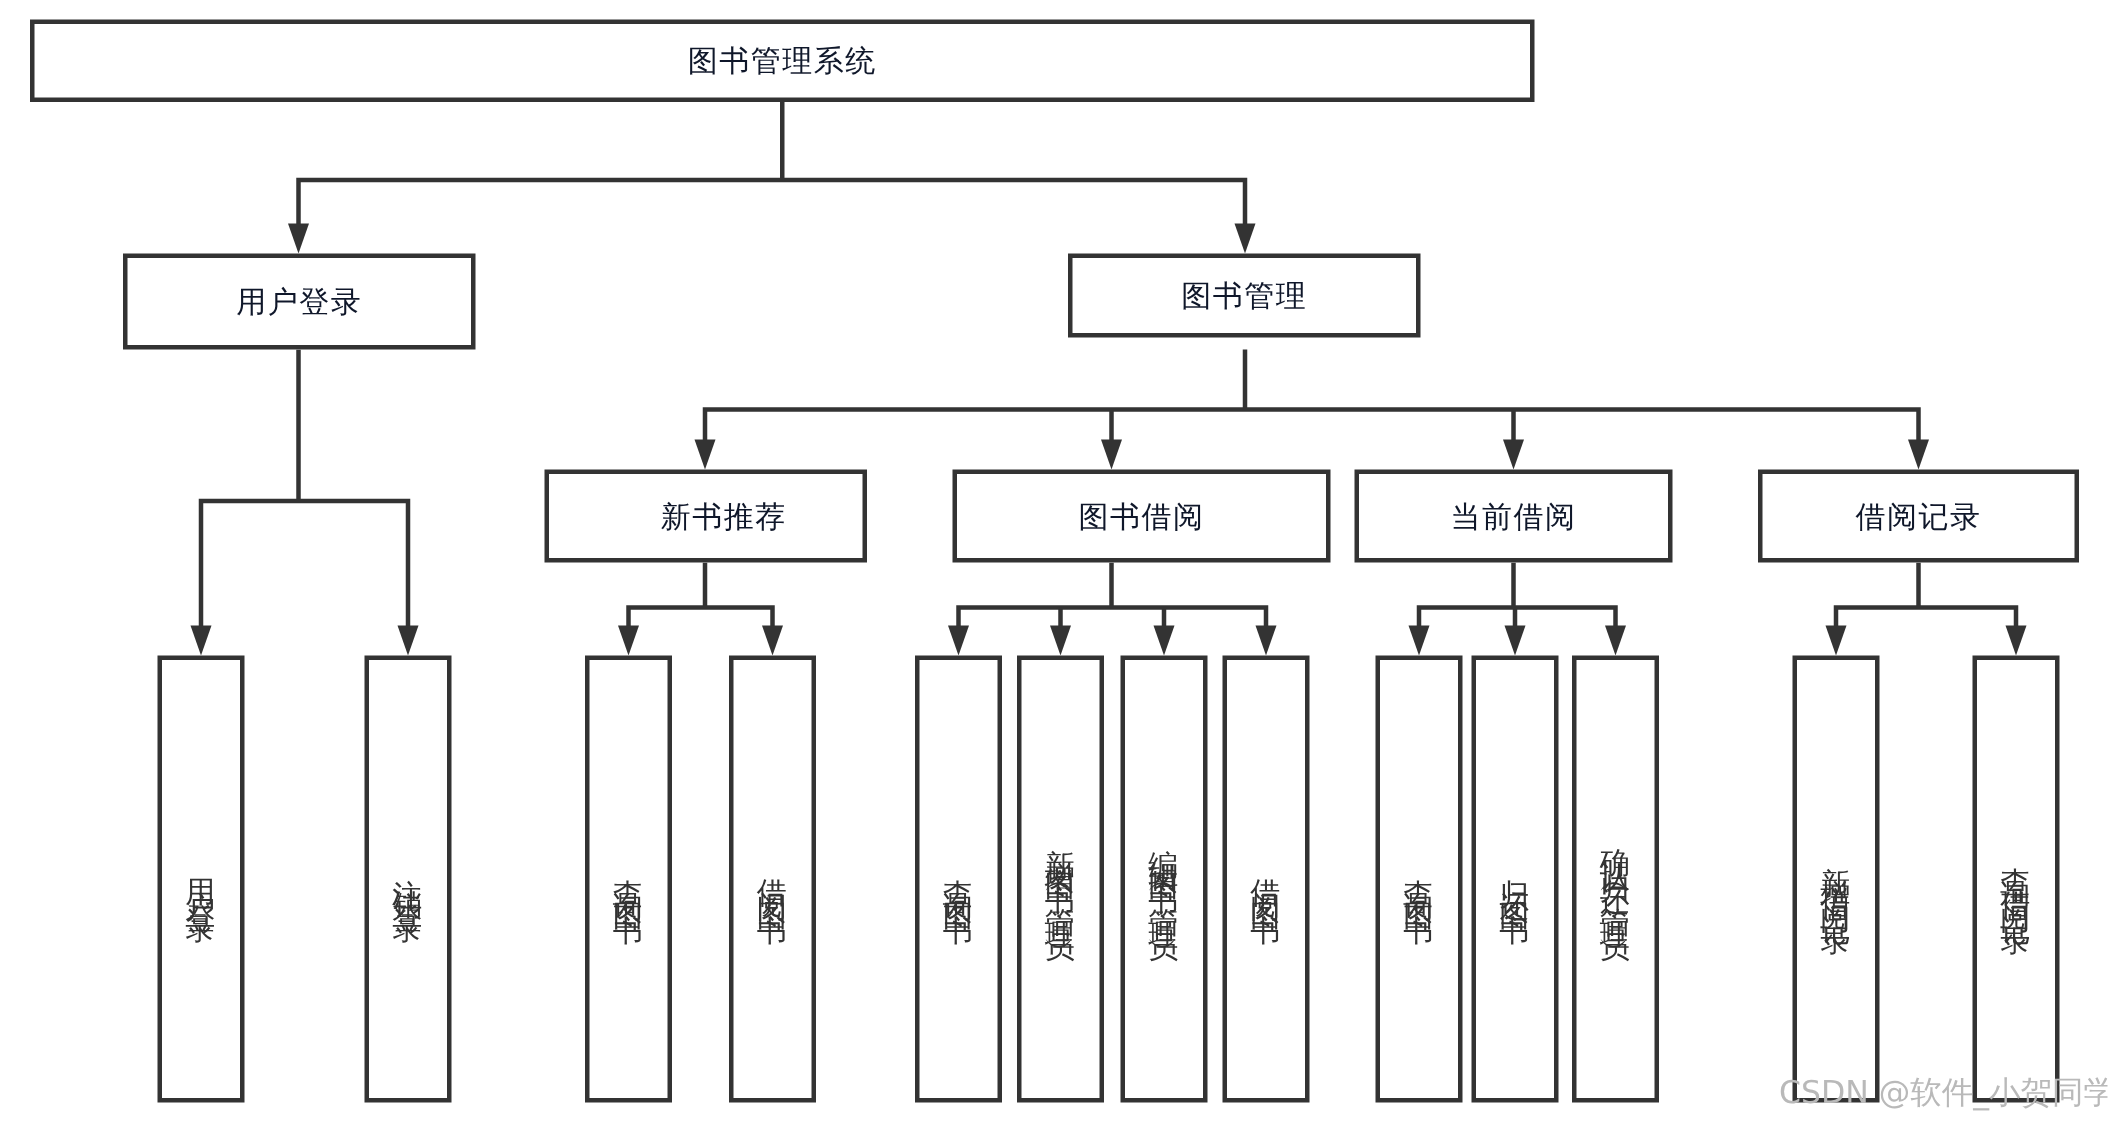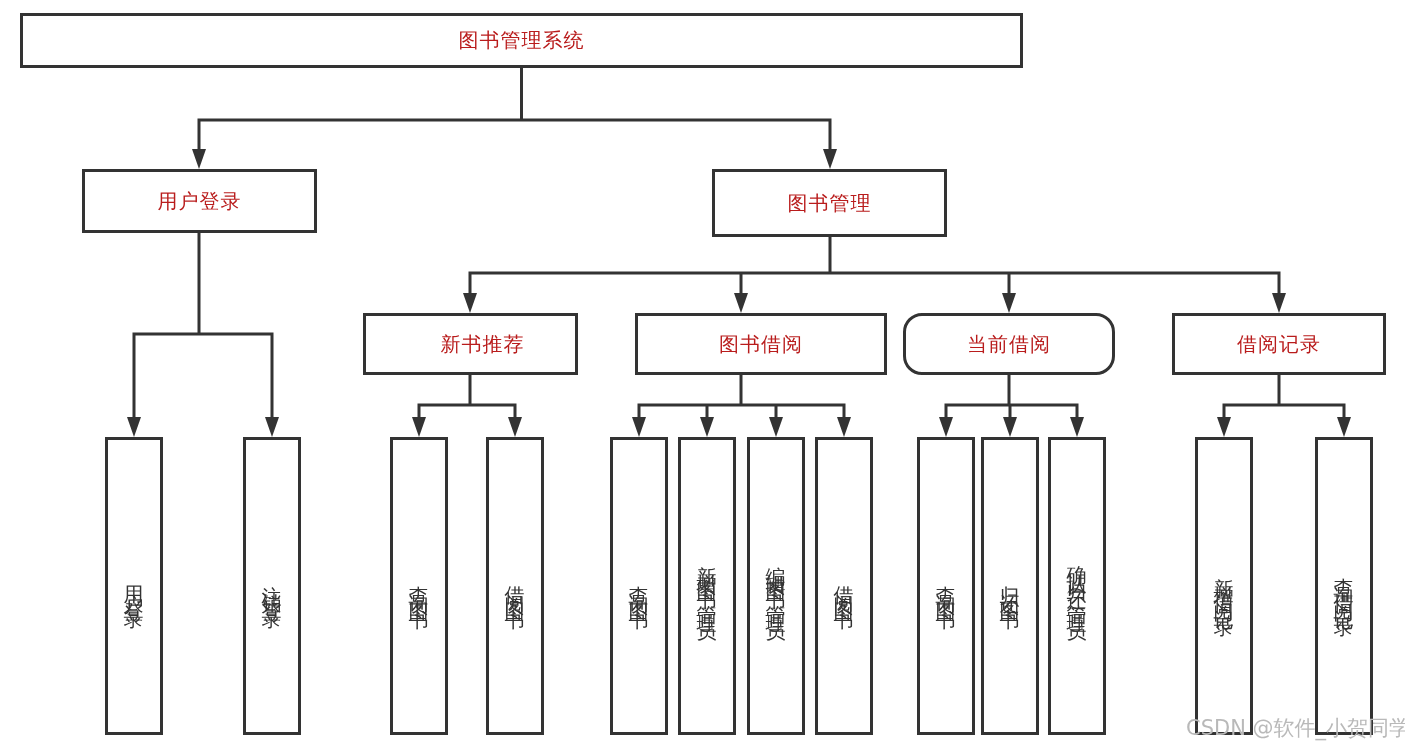--- a/index.html
+++ b/index.html
@@ -17,21 +17,21 @@
   #connectors {
     position: absolute; left: 0; top: 0;
     width: 1405px; height: 747px;
   }
   .node {
     position: absolute;
     box-sizing: border-box;
     border: 3px solid #333333;
     background: #ffffff;
     display: flex; align-items: center; justify-content: center;
-    font-size: 20px; color: #b91c1c;
+    font-size: 20px; color: #0f172a;
     letter-spacing: 1px;
     white-space: nowrap;
   }
   .leaf {
     position: absolute;
     top: 437px; width: 58px; height: 298px;
     box-sizing: border-box;
     border: 3px solid #333333;
     background: #ffffff;
     display: flex; align-items: center; justify-content: center;
@@ -85,25 +85,25 @@
       <polygon points="1003,417 1017,417 1010,437"></polygon>
       <polygon points="1070,417 1084,417 1077,437"></polygon>
       <polygon points="1217,417 1231,417 1224,437"></polygon>
       <polygon points="1337,417 1351,417 1344,437"></polygon>
     </g>
   </svg>
 
   <div class="node" style="left:20px; top:13px; width:1003px; height:55px;">图书管理系统</div>
 
   <div class="node" style="left:82px; top:169px; width:235px; height:64px;">用户登录</div>
-  <div class="node" style="left:712px; top:169px; width:235px; height:68px;">图书管理</div>
+  <div class="node" style="left:712px; top:169px; width:235px; height:56px;">图书管理</div>
 
   <div class="node" style="left:363px; top:313px; width:215px; height:62px;padding-left:24px;">新书推荐</div>
   <div class="node" style="left:635px; top:313px; width:252px; height:62px;">图书借阅</div>
-  <div class="node" style="left:903px; top:313px; width:212px; height:62px;border-radius:19px;">当前借阅</div>
+  <div class="node" style="left:903px; top:313px; width:212px; height:62px;">当前借阅</div>
   <div class="node" style="left:1172px; top:313px; width:214px; height:62px;">借阅记录</div>
 
   <div class="leaf" style="left:105px;">
     <span>用户登录</span>
   </div>
   <div class="leaf" style="left:243px;">
     <span>注销登录</span>
   </div>
 
   <div class="leaf" style="left:390px;">

